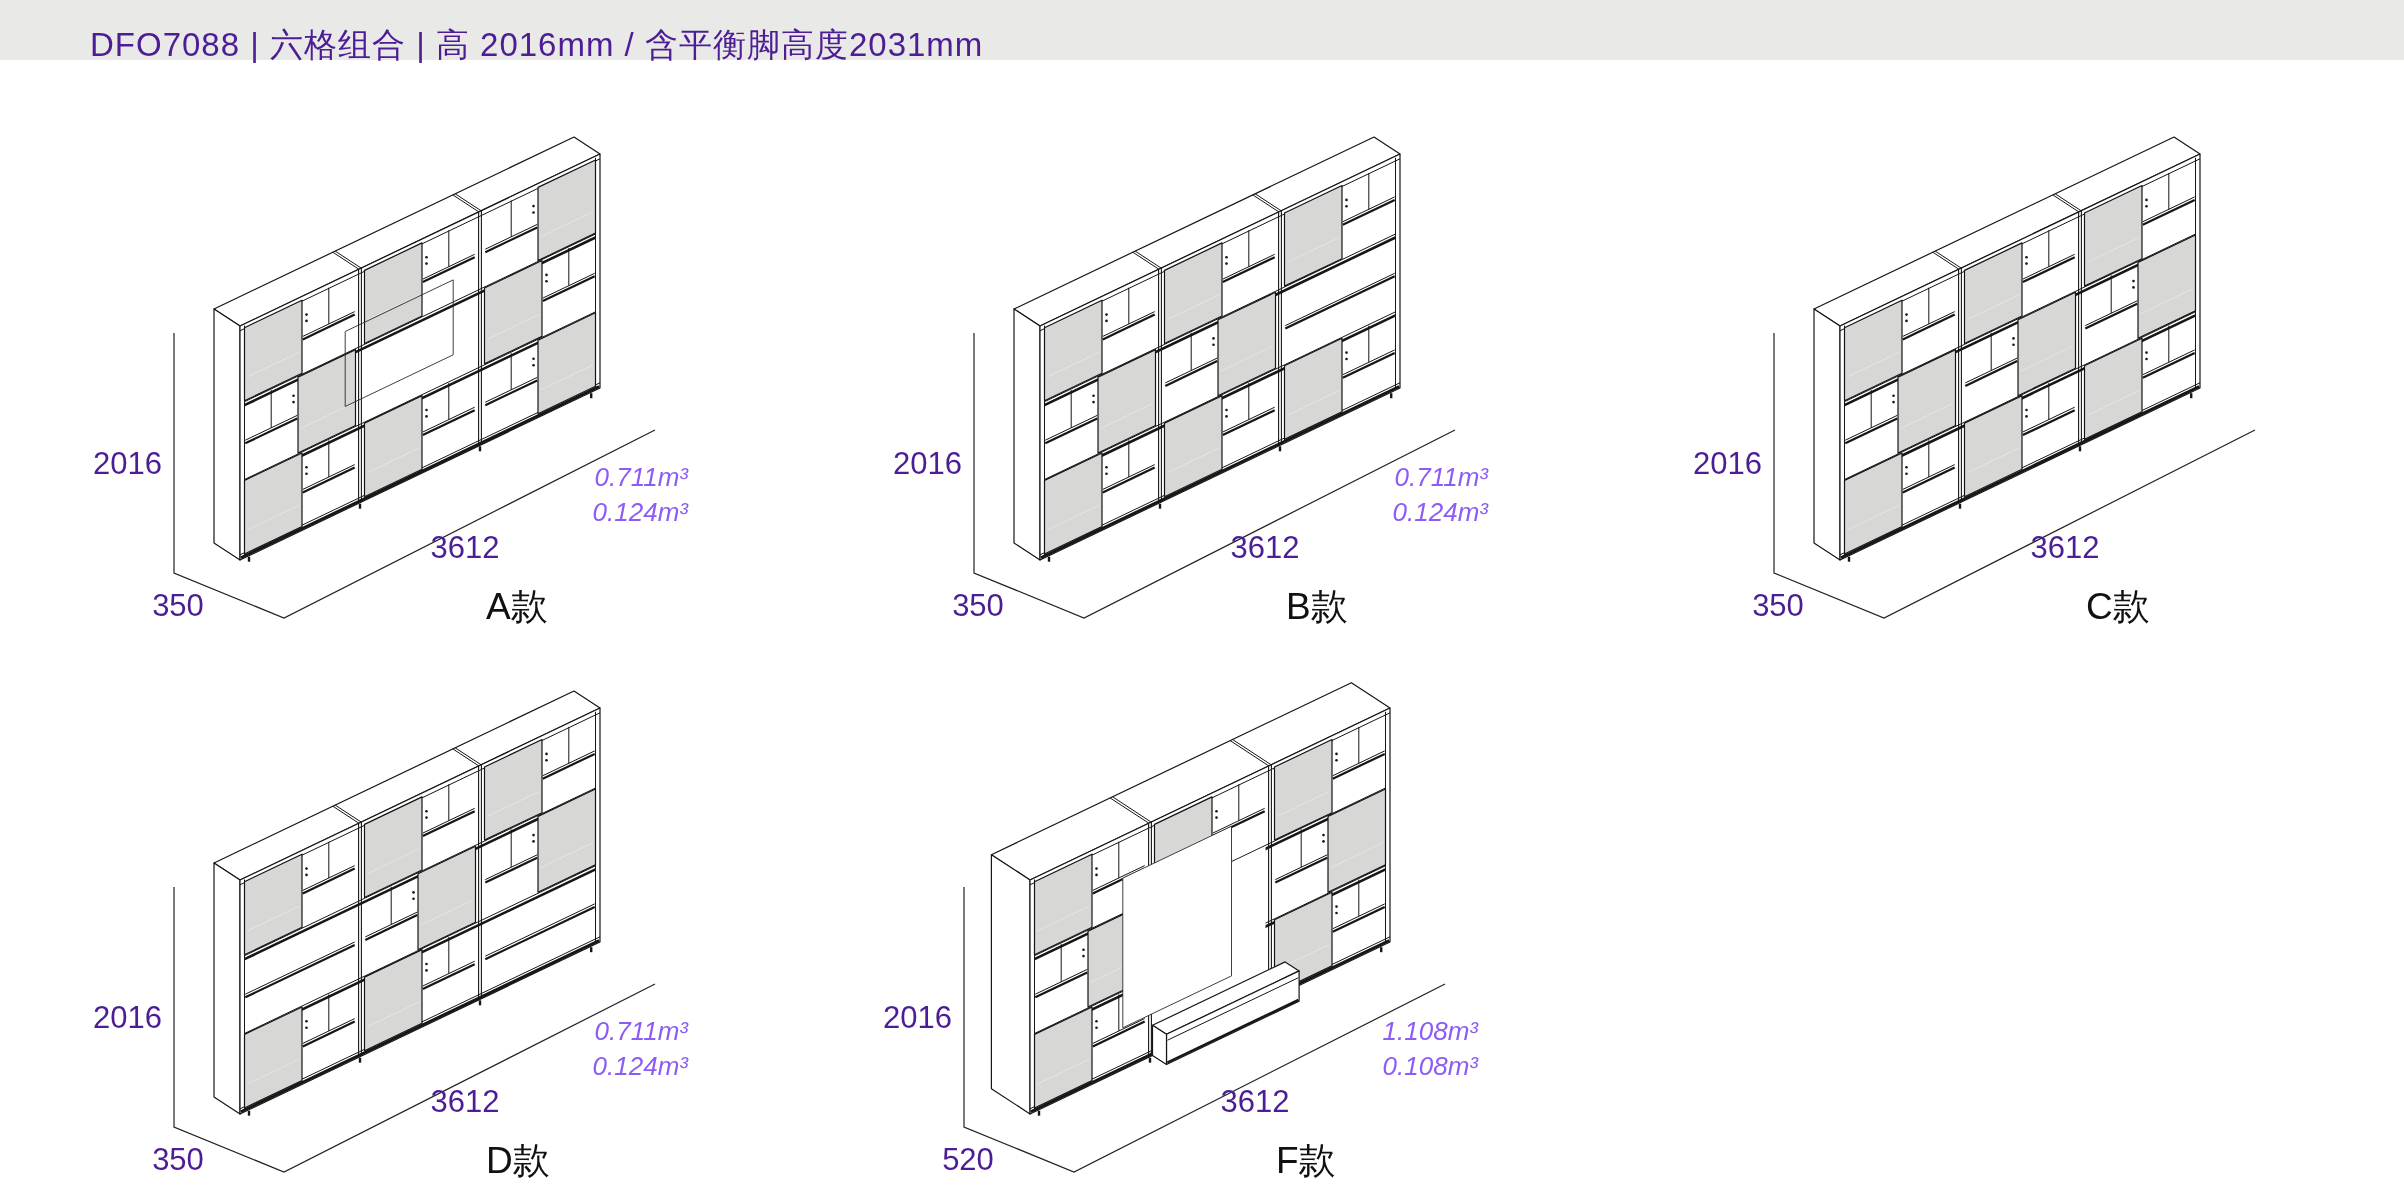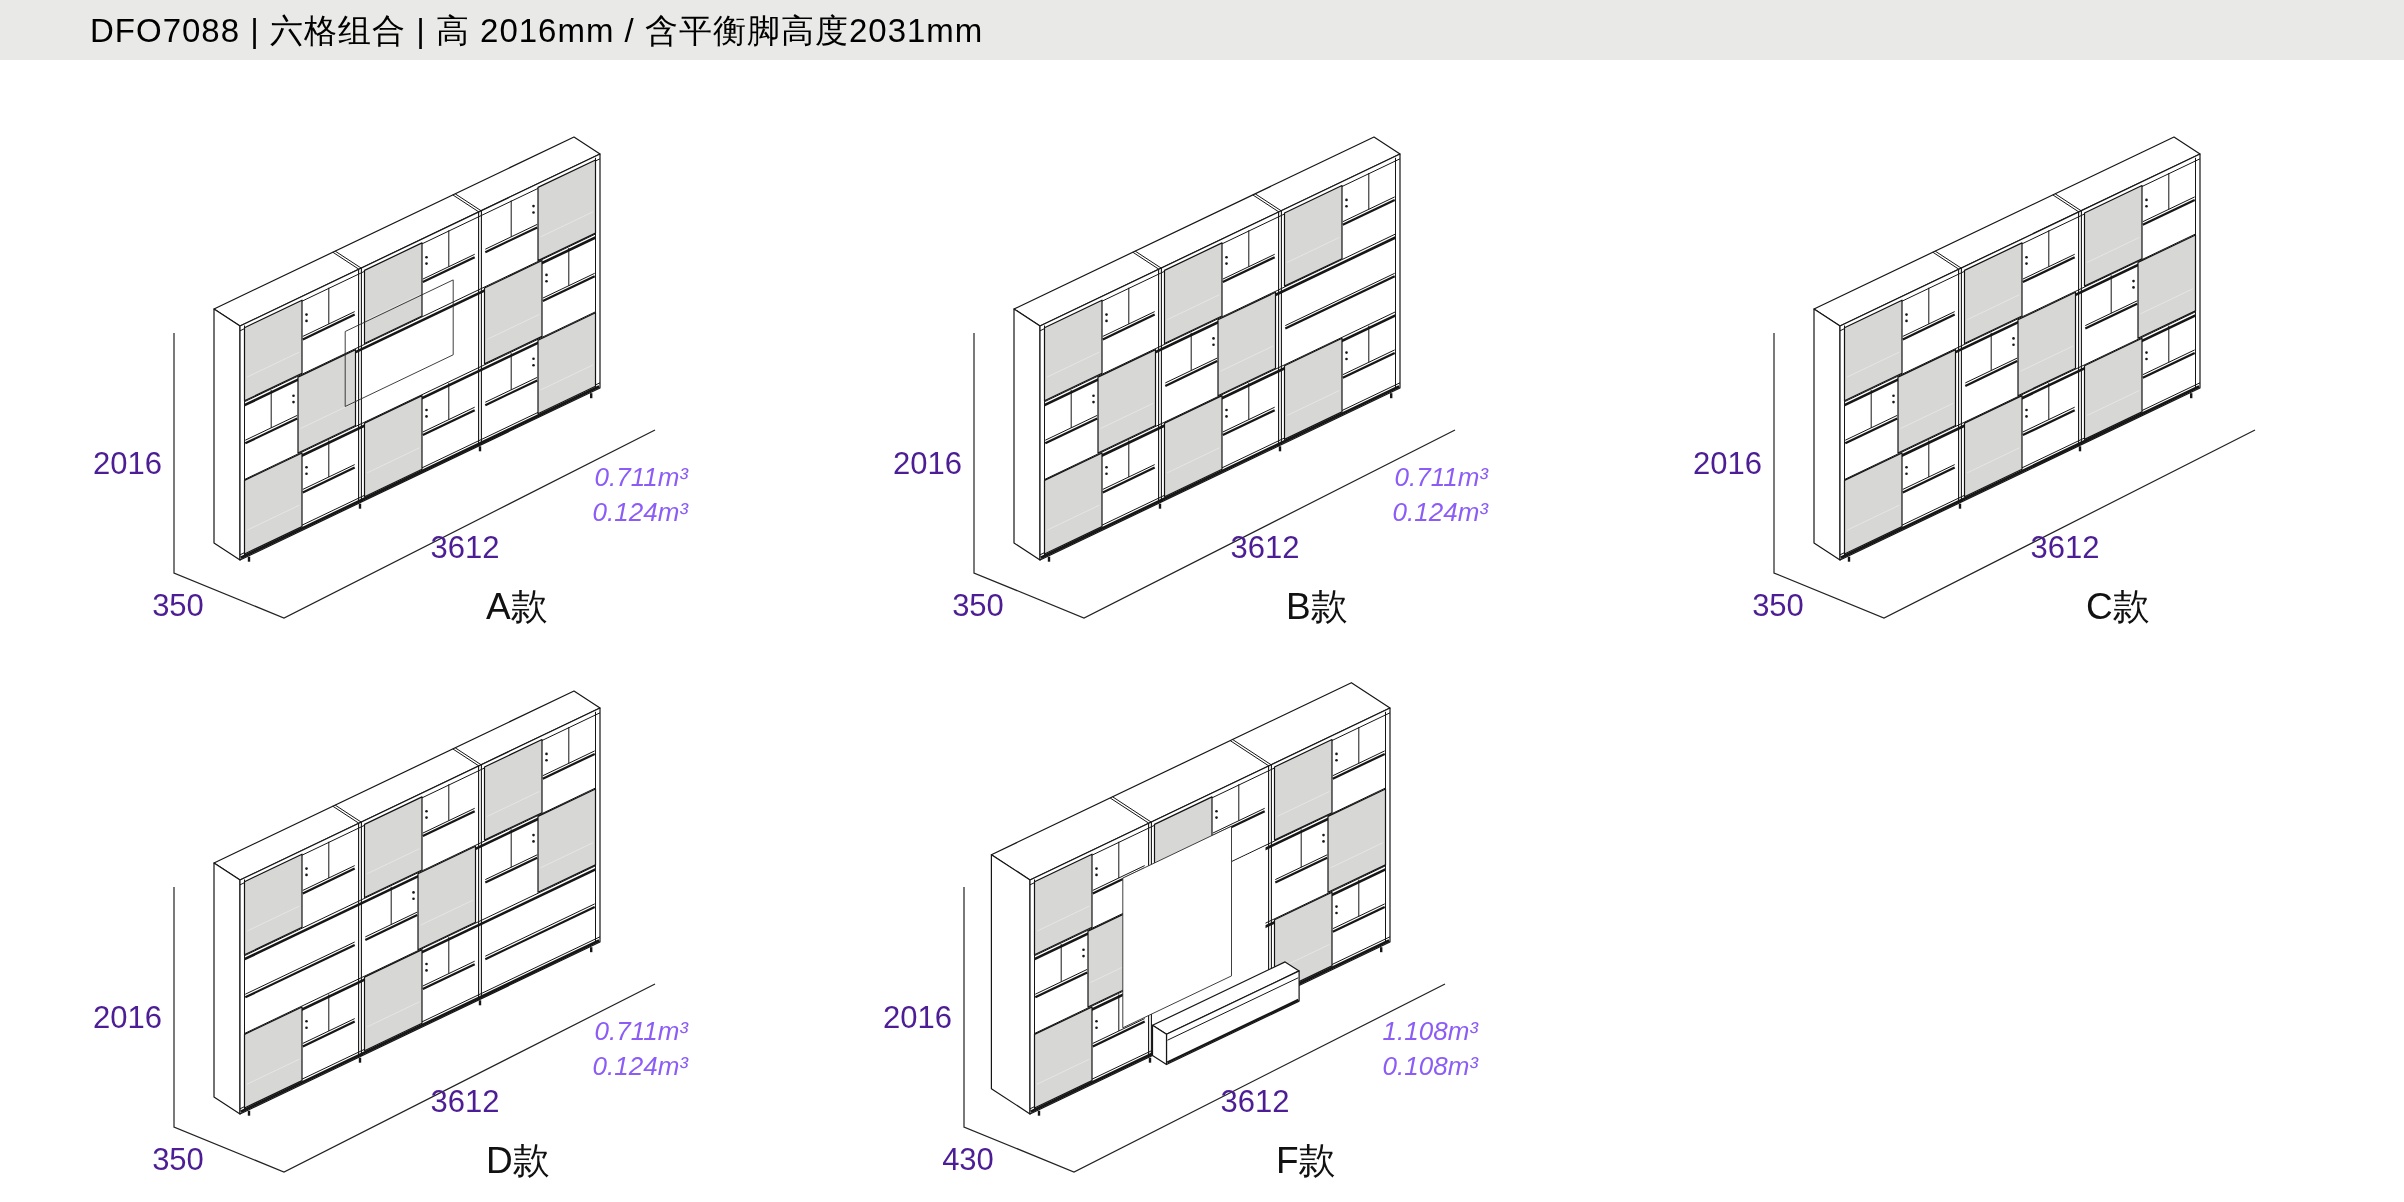--- a/index.html
+++ b/index.html
@@ -1,22 +1,22 @@
 <!DOCTYPE html>
 <html><head>
 <meta charset="utf-8">
 <style>
   html,body{margin:0;padding:0;background:#fff;}
   .stage{position:relative;width:2404px;height:1202px;background:#ffffff;overflow:hidden;
          font-family:"Liberation Sans","DejaVu Sans",sans-serif;}
   .header-bar{position:absolute;left:0;top:0;width:2404px;height:60px;background:#e9e9e7;}
-  .header-title{position:absolute;left:90px;top:0;height:64px;line-height:62px;
-
-
-                font-size:33px;color:#000000;letter-spacing:1px;white-space:nowrap;}
+  .header-title{position:absolute;left:90px;top:14px;height:64px;line-height:62px;
+
+
+                font-size:33px;color:#4c1d95;letter-spacing:1px;white-space:nowrap;}
   .variant{position:absolute;width:714px;height:560px;}
   .variant svg{position:absolute;left:0;top:0;}
   .dim{position:absolute;font-size:31px;color:#4c1d95;}
   .dim-h{left:0;top:368px;width:72px;text-align:right;}
   .dim-w{left:285px;top:452px;width:180px;text-align:center;}
   .dim-d{left:38px;top:510px;width:100px;text-align:center;}
   .vol{position:absolute;left:398px;top:382px;width:200px;text-align:right;
        font-size:26px;line-height:35px;color:#8b5cf6;font-style:italic;}
   .vlabel{position:absolute;left:396px;top:504px;width:160px;text-align:left;
           font-size:37px;color:#111111;}
@@ -488,21 +488,21 @@
         <circle cx="456.5" cy="274.6" r="1.3" fill="#161616"></circle>
         <circle cx="456.5" cy="281.0" r="1.3" fill="#161616"></circle>
         <polygon points="286.5,402.3 419.1,338.9 405.1,329.9 272.5,393.3" fill="#fff" stroke="#161616" stroke-width="1.2" stroke-linejoin="round"></polygon>
         <polygon points="286.5,432.5 419.1,369.1 419.1,338.9 286.5,402.3" fill="#fff" stroke="#161616" stroke-width="1.2" stroke-linejoin="round"></polygon>
         <polygon points="272.5,423.5 286.5,432.5 286.5,402.3 272.5,393.3" fill="#fff" stroke="#161616" stroke-width="1.2" stroke-linejoin="round"></polygon>
         <line x1="287.5" y1="408.2" x2="418.2" y2="345.8" stroke="#161616" stroke-width="1"></line>
         <line x1="287.3" y1="430.5" x2="418.4" y2="367.9" stroke="#161616" stroke-width="2.4"></line>
       </svg>
     <div class="dim dim-h">2016</div>
     <div class="dim dim-w">3612</div>
-    <div class="dim dim-d">430</div>
+    <div class="dim dim-d">520</div>
     <div class="vol">
       <div>1.108m³</div>
       <div>0.108m³</div>
     </div>
     <div class="vlabel">F款</div>
   </div>
 
 </div>
 
 </body></html>

